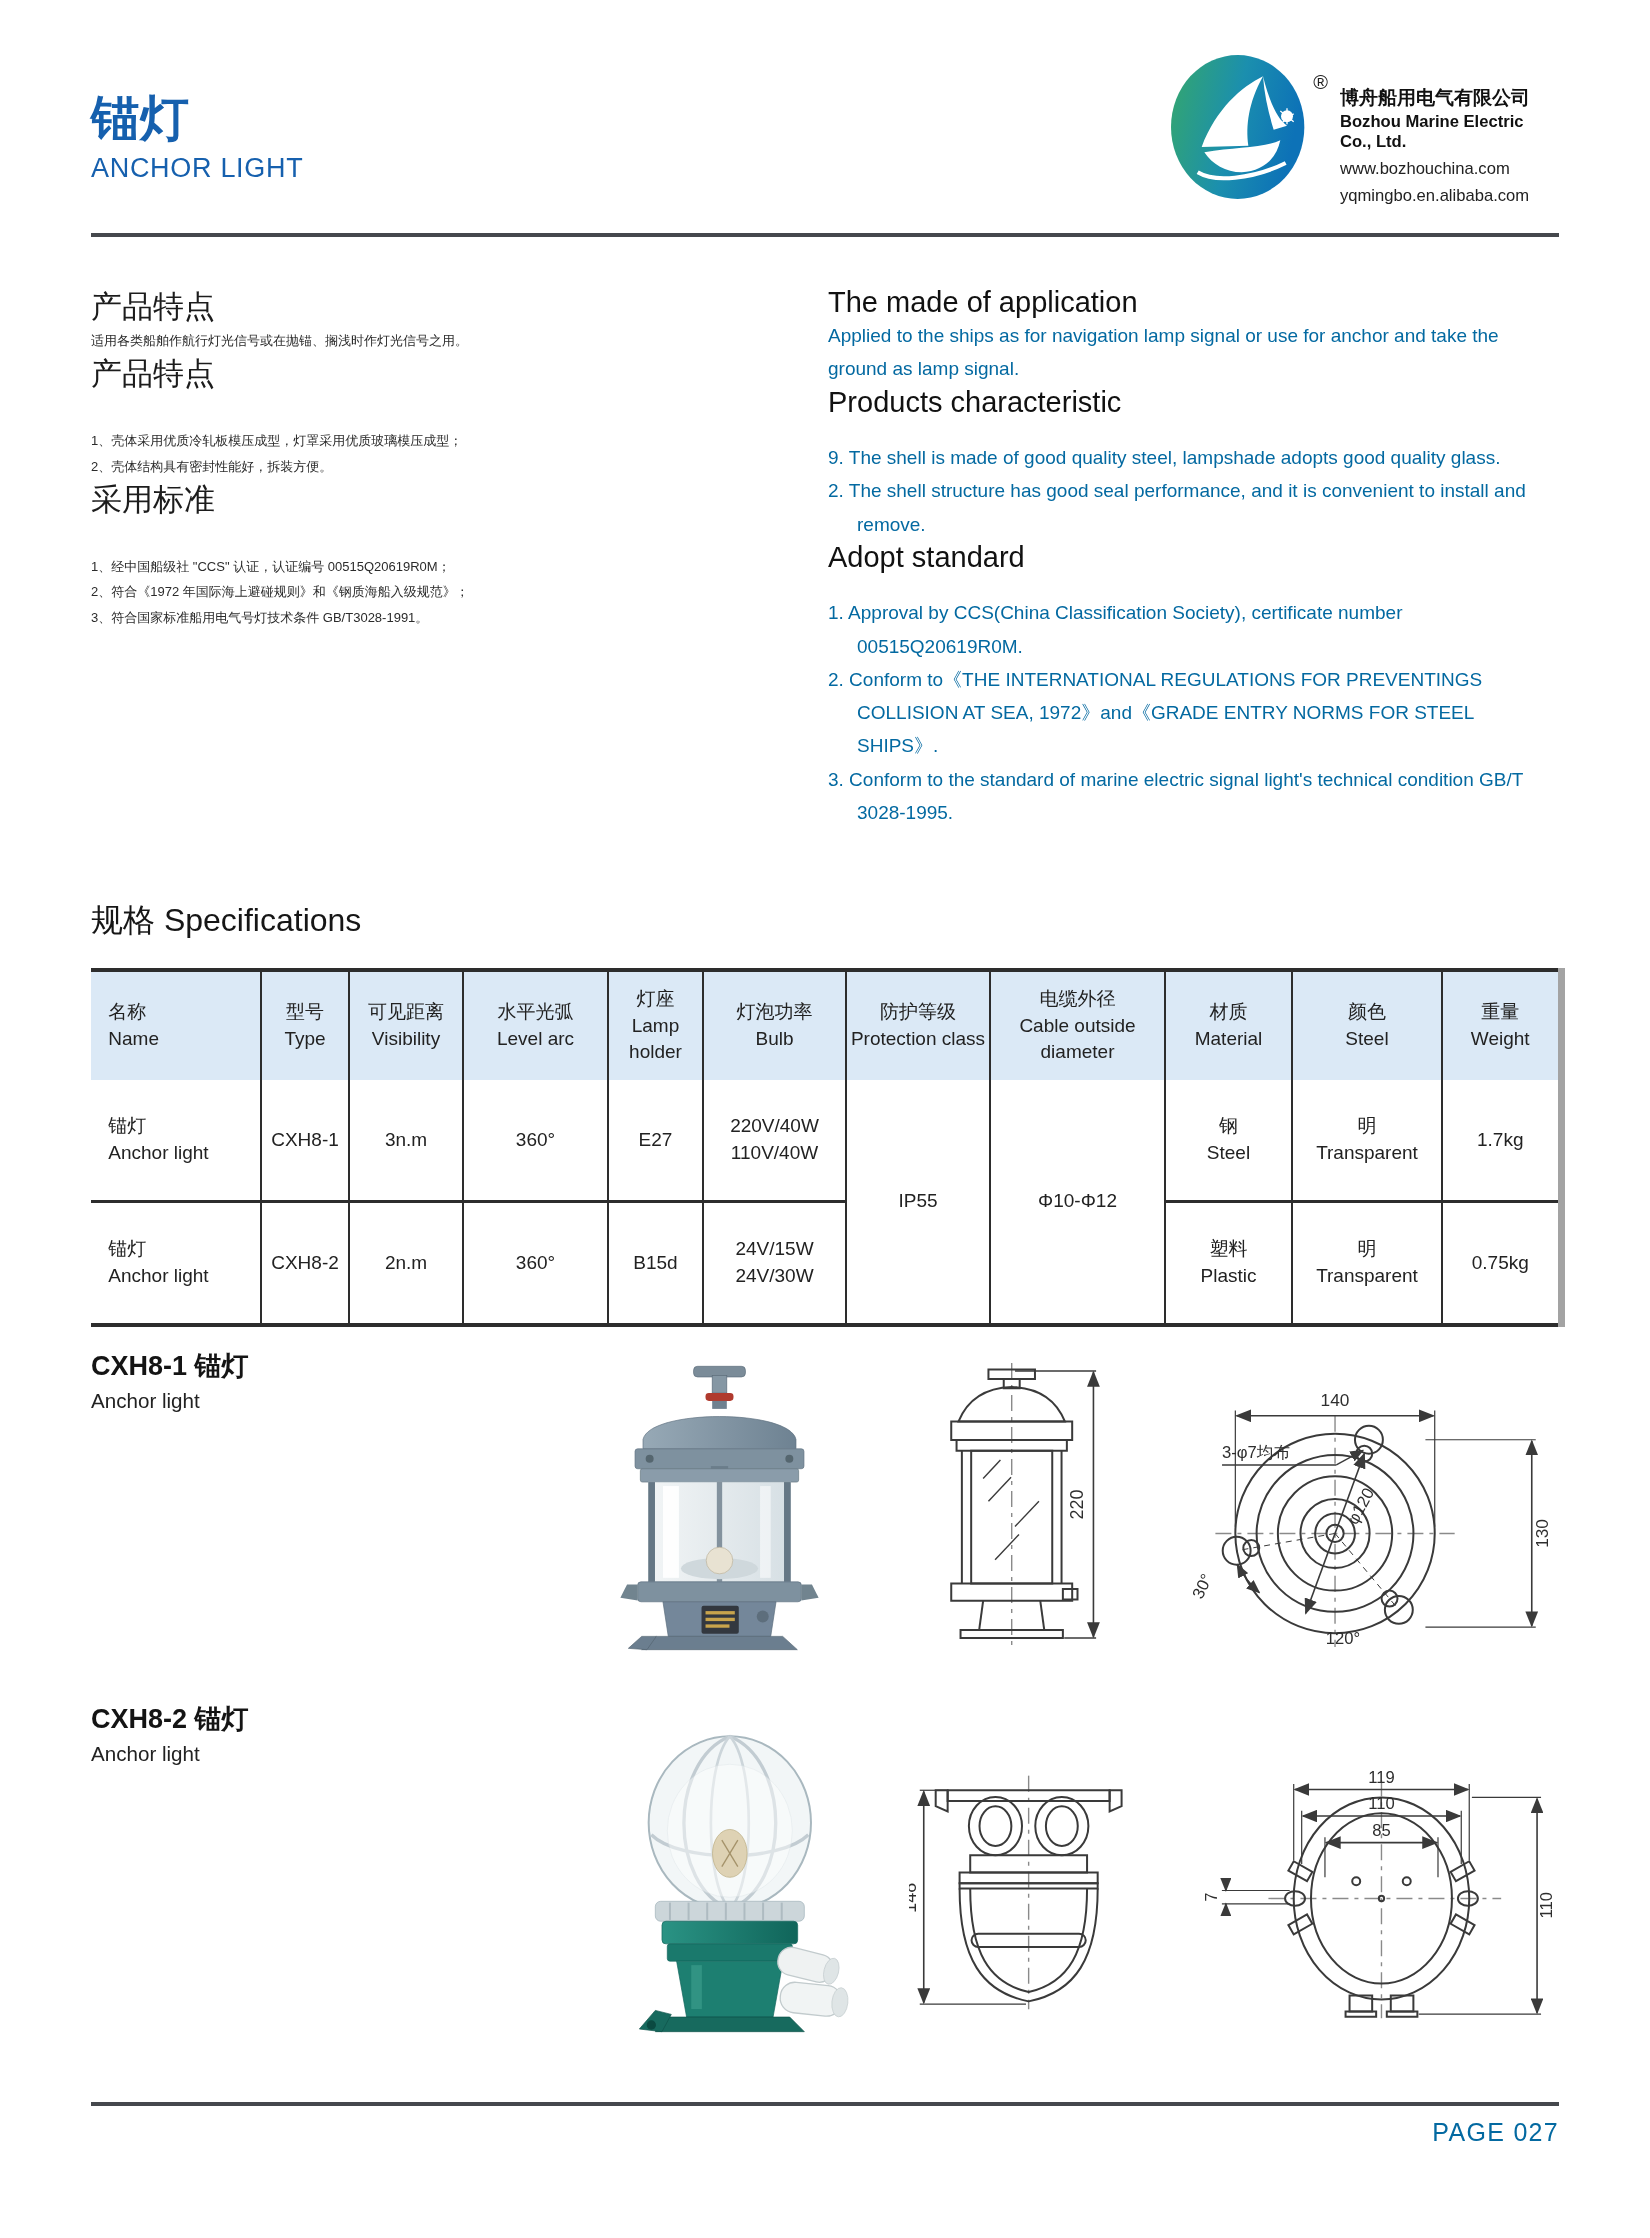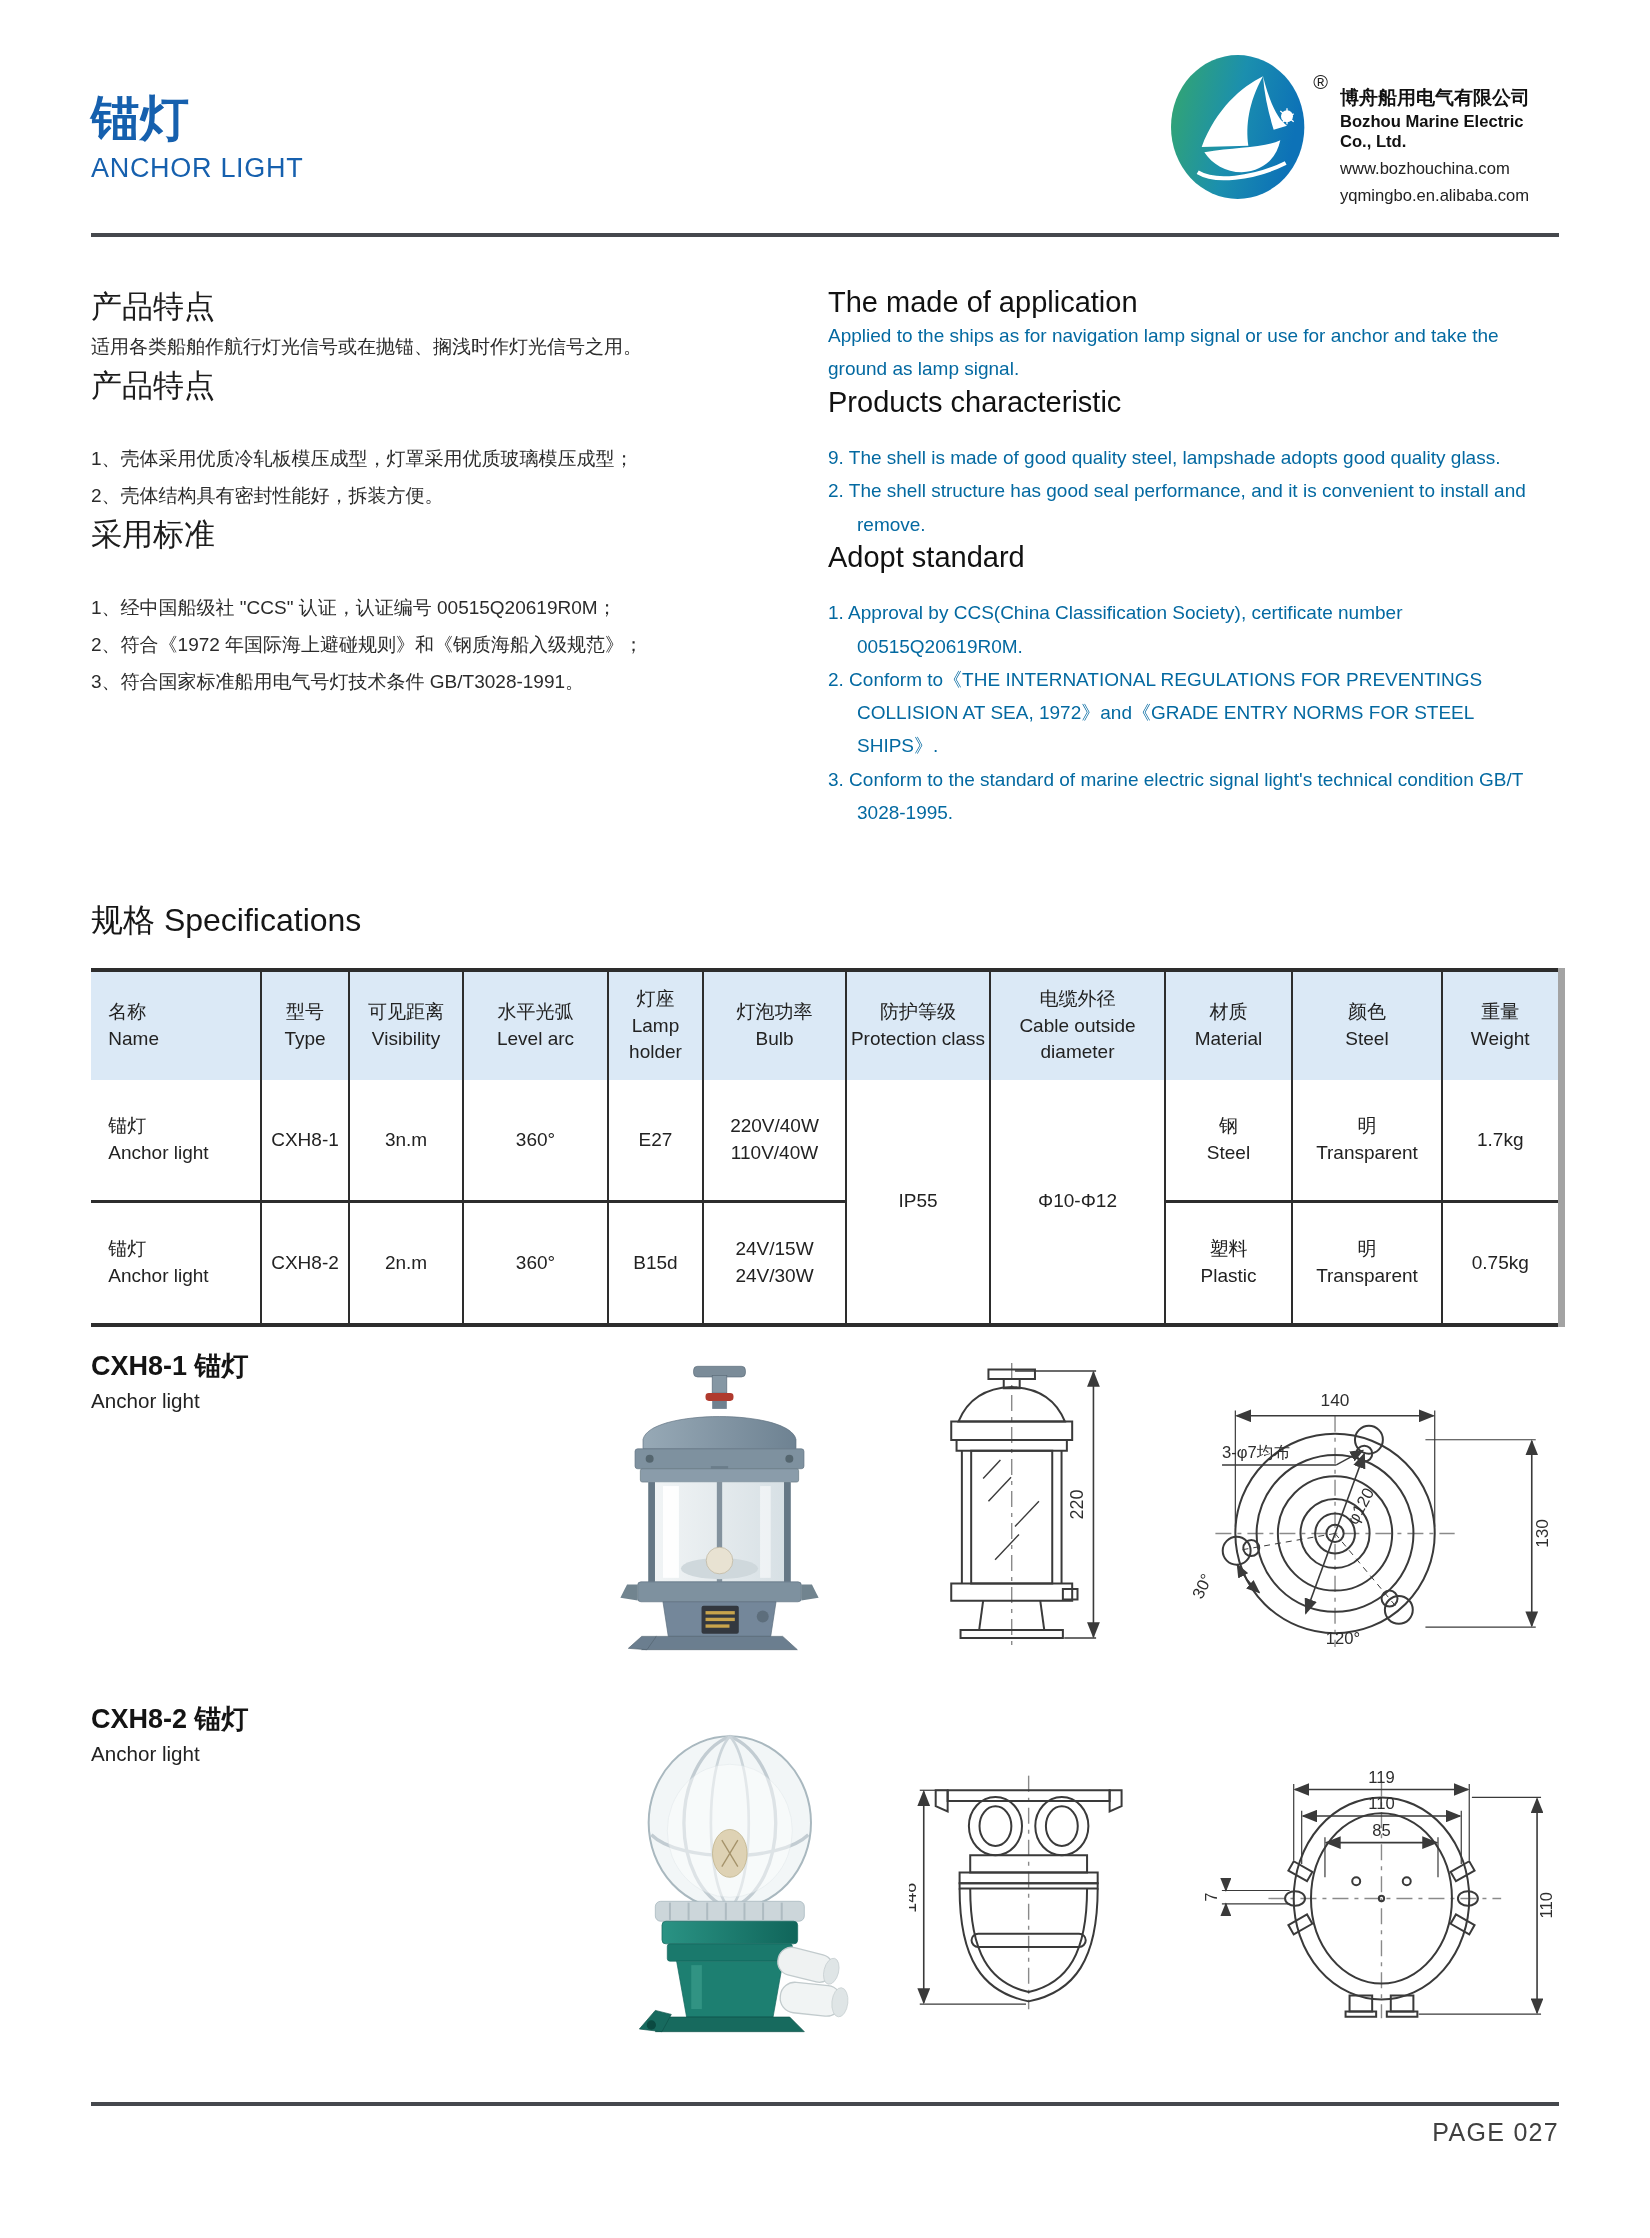--- a/index.html
+++ b/index.html
@@ -20,21 +20,21 @@
   .rule{position:absolute;left:91px;right:91px;height:4px;background:#45484d;}
   .rule-top{top:233px;}
   .rule-bottom{top:2102px;}
 
   
   .col{position:absolute;top:286px;}
   .col-left{left:91px;width:678px;}
   .col-right{left:828px;width:732px;}
   h2.cn{font-size:31px;font-weight:500;color:#1c1c1c;margin:0;}
   h2.en{font-size:29px;font-weight:400;color:#111;margin:0;}
-  .body-cn{font-size:19px;color:#2b2b2b;line-height:1.95;margin-top:33px;}
+  .body-cn{font-size:13px;color:#2b2b2b;line-height:1.95;margin-top:33px;}
   .body-en{font-size:19px;color:#0369a1;line-height:1.75;margin-top:22.6px;}
   .mt-block-cn{margin-top:77px;}
   .mt-block-cn2{margin-top:57px;}
   .mt-block-en{margin-top:78px;}
   .mt-block-en2{margin-top:31px;}
   .item{margin:0;}
   .hang-cn{padding-left:35px;text-indent:-35px;}
   .hang-en{padding-left:29px;text-indent:-29px;}
 
   
@@ -51,21 +51,21 @@
 
   
   .prod{position:absolute;left:91px;width:1470px;}
   .prod1{top:1340px;height:336px;}
   .prod2{top:1693px;height:392px;}
   .model-label{position:absolute;left:0;top:8px;}
   .model-name{font-size:27px;font-weight:bold;color:#141414;}
   .model-sub{font-size:20.6px;color:#222;margin-top:5.3px;}
   .abs{position:absolute;}
 
-  .footer-page{position:absolute;right:91px;top:2118px;font-size:25px;color:#404040;letter-spacing:1.3px;}
+  .footer-page{position:absolute;right:91px;top:2118px;font-size:25px;color:#0369a1;letter-spacing:1.3px;}
 
   svg text{font-family:"Liberation Sans","DejaVu Sans",sans-serif;}
   .dwg line,.dwg path,.dwg rect,.dwg circle,.dwg ellipse,.dwg polygon{vector-effect:non-scaling-stroke;}
 </style>
 </head>
 <body>
 
 <div class="page">
 
   <div class="brand">

